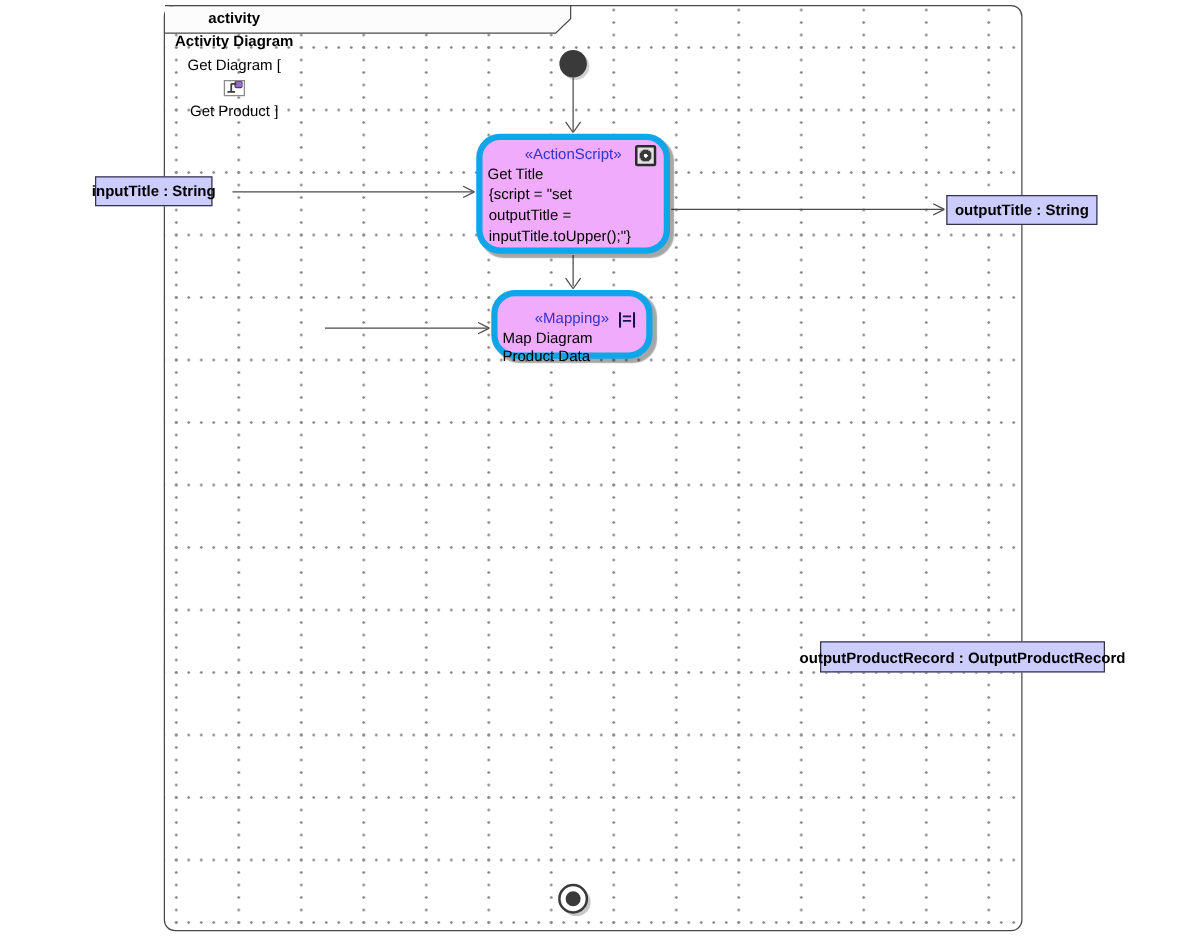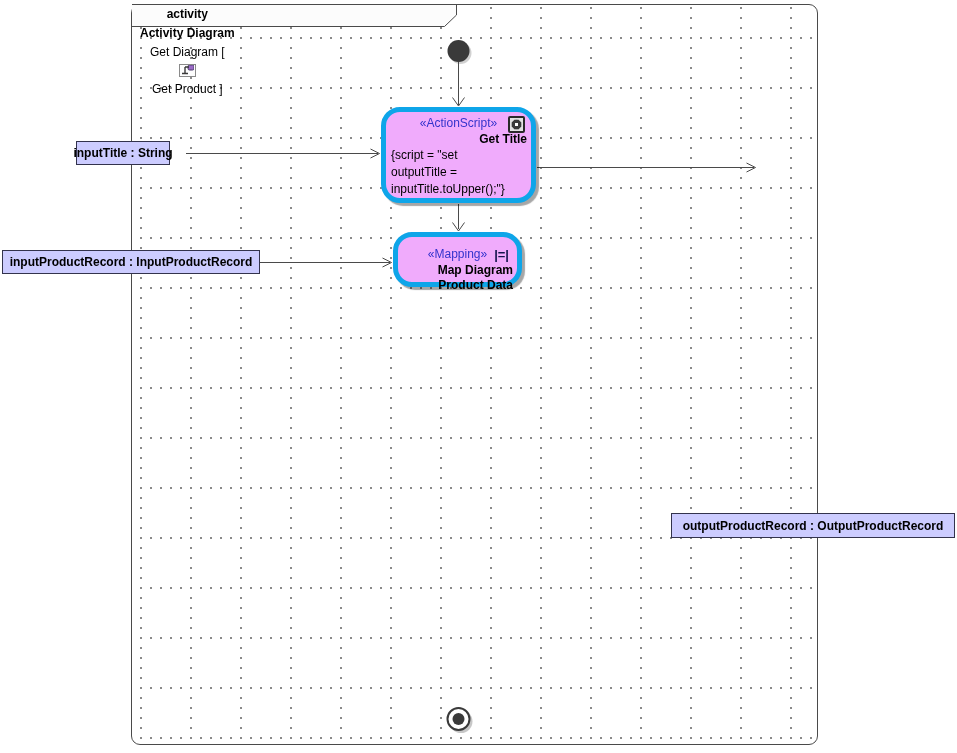--- a/index.html
+++ b/index.html
@@ -59,33 +59,33 @@
     display:flex;align-items:center;justify-content:center;
   }
   .gear-dot{
     width:11px;height:11px;border-radius:50%;
     background:radial-gradient(circle, #ffffff 0 1.6px, #3a3a3a 1.7px 4.6px, rgba(58,58,58,0.35) 4.7px 5.4px, transparent 5.5px);
   }
   .mapping-glyph{
     position:absolute;right:4px;top:0px;
     font-weight:bold;font-size:13px;color:#14144d;letter-spacing:0px;
   }
-  .action-name{text-align:right;font-weight:bold;line-height:15px;}
+  .action-name{text-align:left;font-weight:normal;line-height:15px;}
   .action-script{text-align:left;line-height:17px;padding-left:1px;}
   
   .param{
     position:absolute;z-index:4;box-sizing:border-box;
     background:#ccccff;border:1px solid #33334d;
     display:flex;align-items:center;justify-content:center;
     font-size:12px;font-weight:bold;color:#000;white-space:nowrap;
   }
   .param-input-title{left:76px;top:141px;width:94px;height:24px;}
   .param-input-product{left:2px;top:250px;width:258px;height:24px;}
   .param-output-title{left:757px;top:156px;width:121px;height:24px;}
-  .param-output-product{left:656px;top:513px;width:284px;height:25px;margin-left:15px;}
+  .param-output-product{left:656px;top:513px;width:228px;height:25px;}
 </style>
 </head>
 <body>
 
 <div class="canvas">
 
   <div class="frame"></div>
 
   <svg class="overlay">
 
@@ -158,20 +158,20 @@
       <span class="stereotype">«Mapping»</span>
       <span class="mapping-glyph">|=|</span>
     </div>
     <div class="action-name">Map Diagram</div>
     <div class="action-name">Product Data</div>
   </div>
 
   <div class="param param-input-title">
     <span>inputTitle : String</span>
   </div>
-  <div class="param param-input-product">
-    <span>inputProductRecord : InputProductRecord</span>
+  <div class="param param-output-title">
+    <span>outputTitle : String</span>
   </div>
   <div class="param param-output-product">
     <span>outputProductRecord : OutputProductRecord</span>
   </div>
 
 </div>
 
 </body></html>

